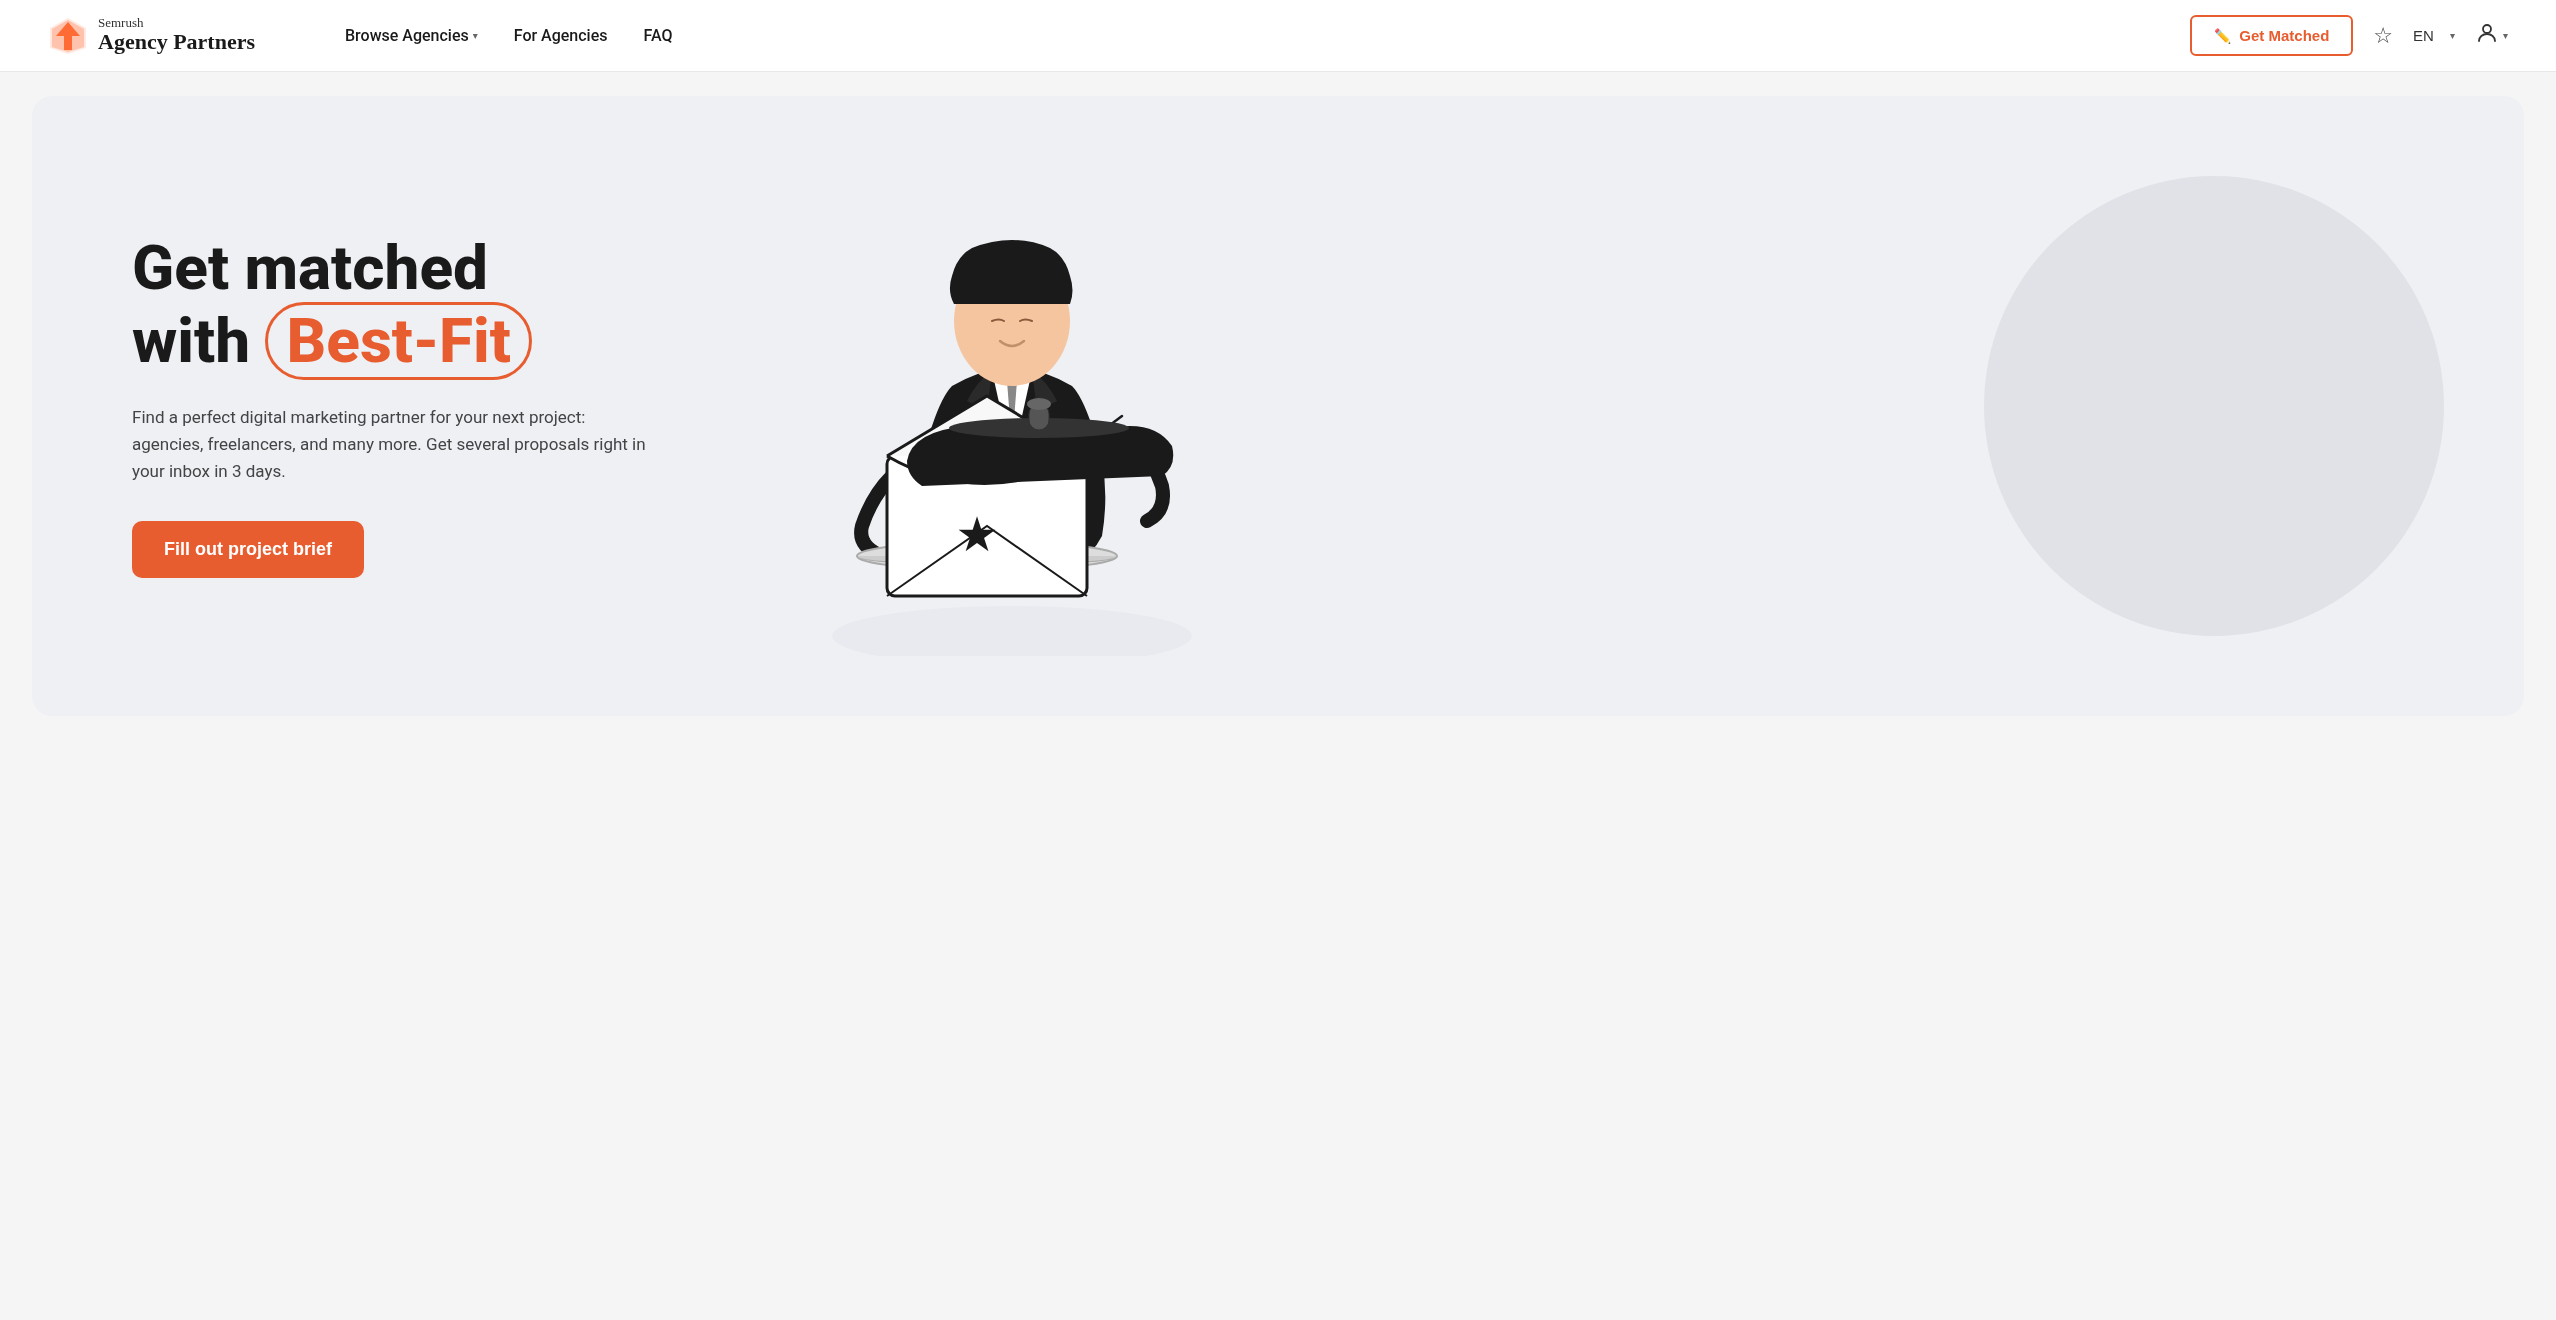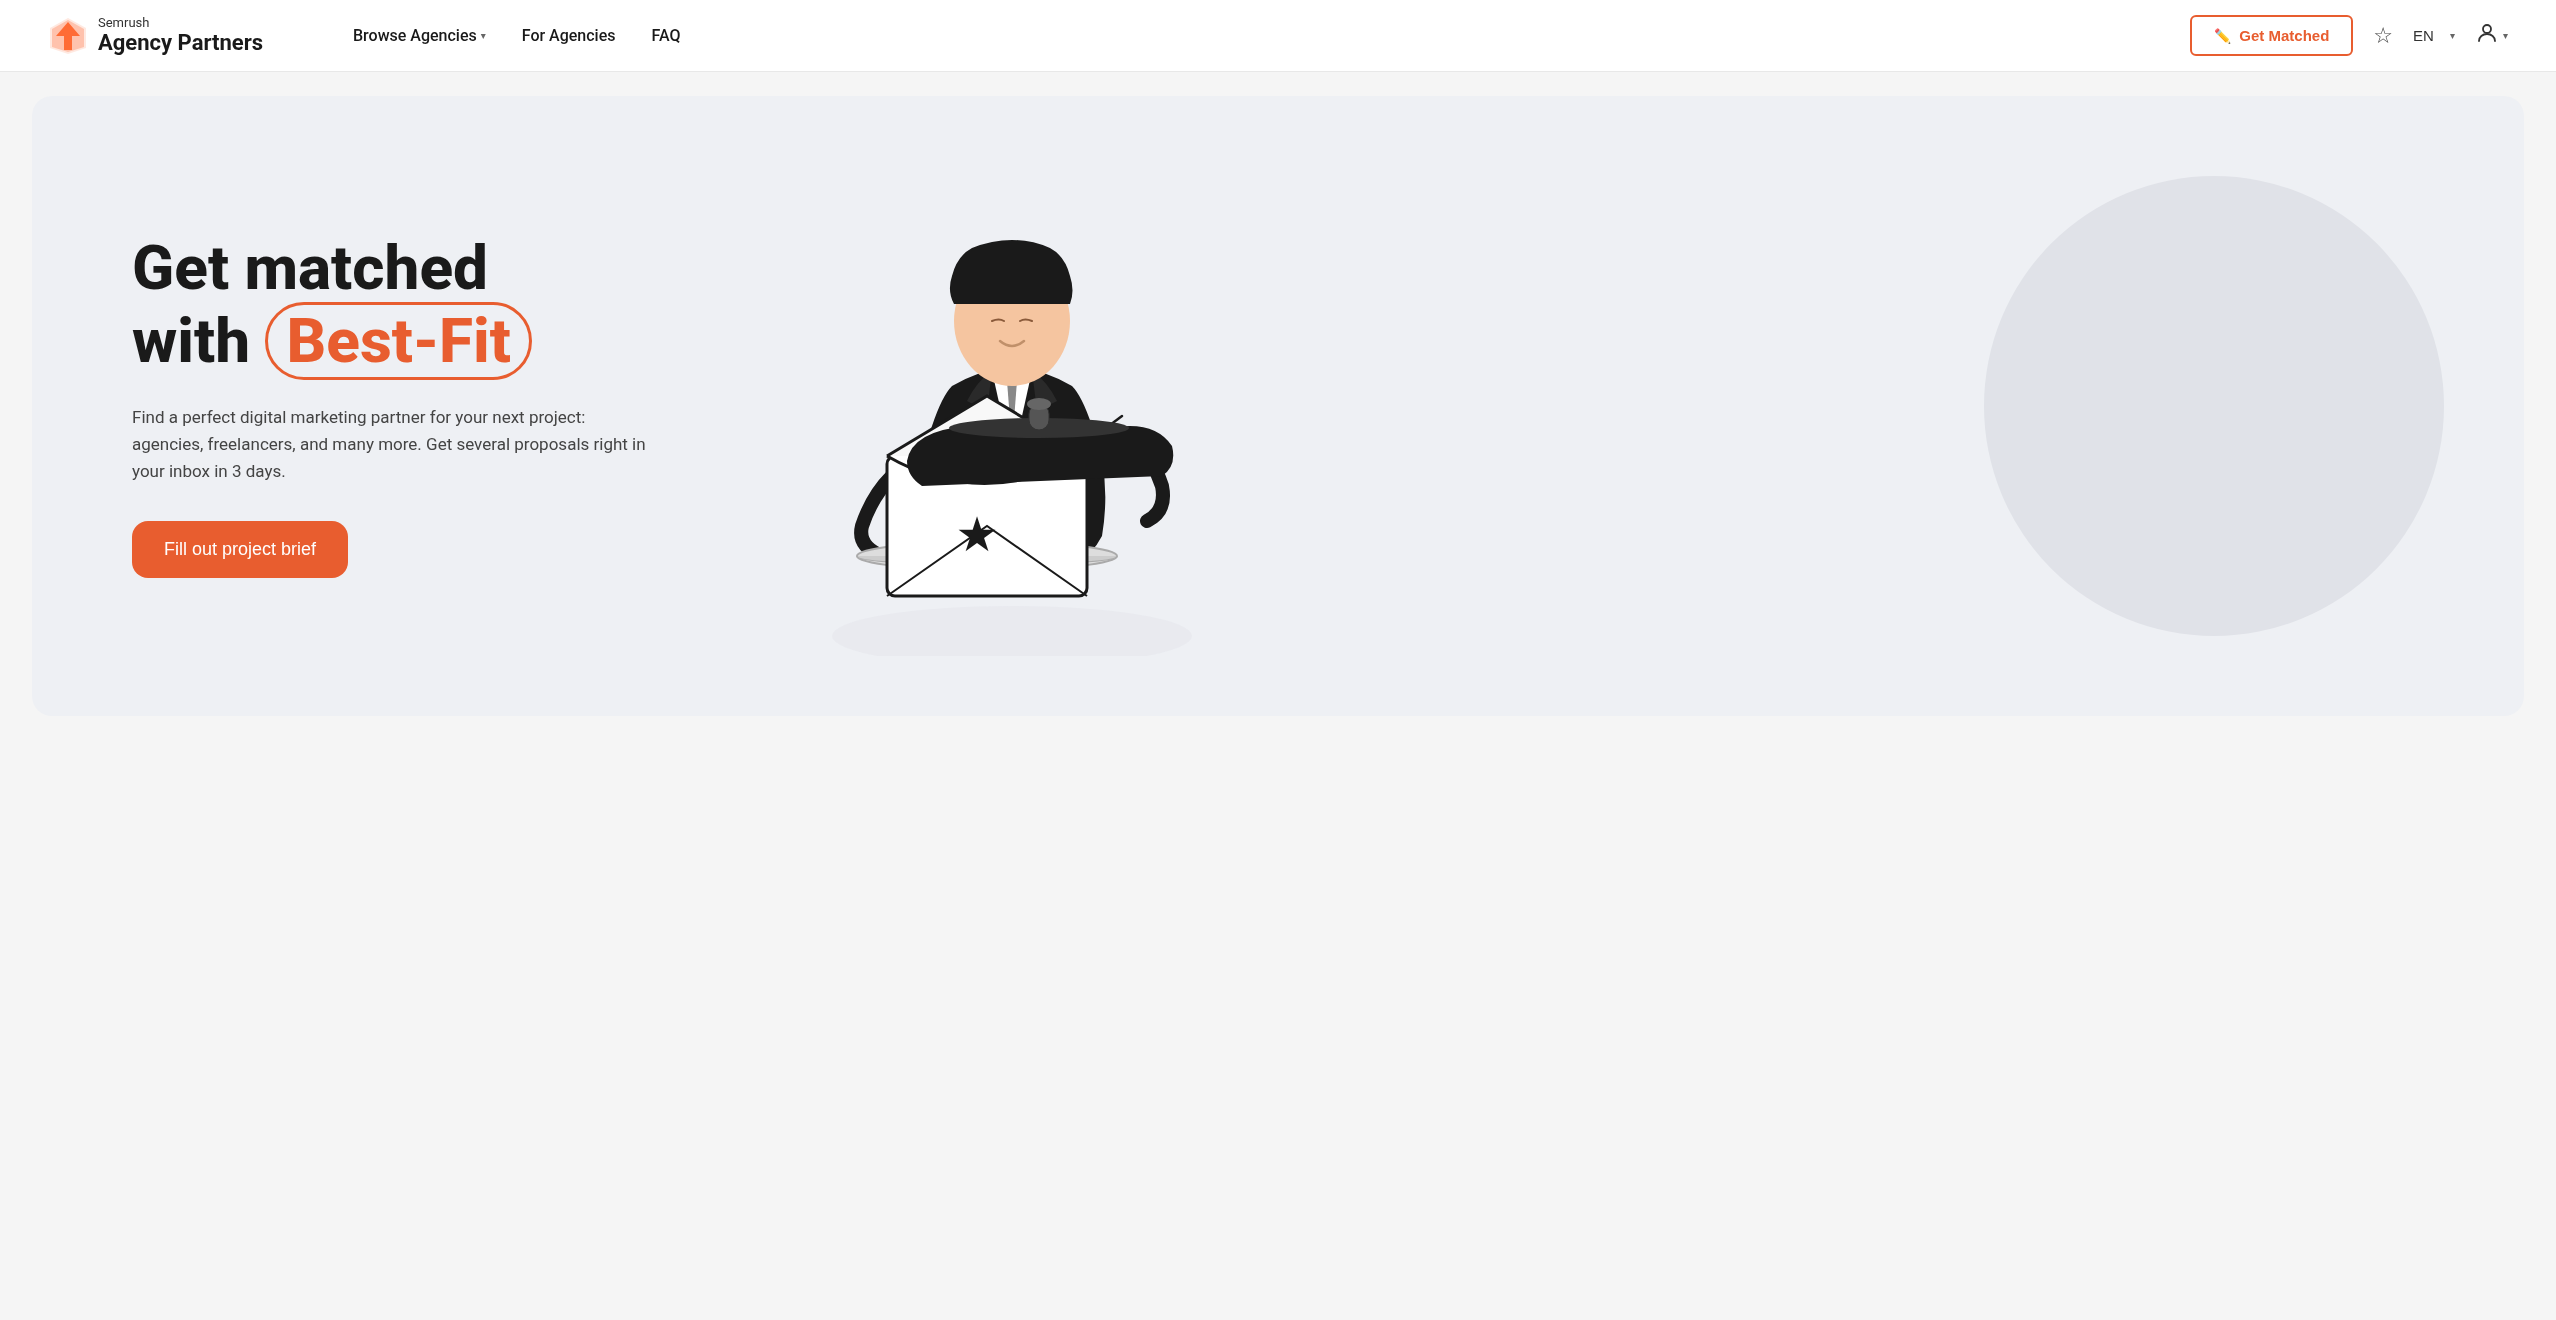--- a/index.html
+++ b/index.html
@@ -15,24 +15,24 @@
       border-bottom: 1px solid #e8e8e8;
       display: flex;
       align-items: center;
       padding: 0 48px;
       height: 72px;
       position: relative;
       z-index: 10;
     }
     .nav-logo {
       display: flex;
-      align-items: center;
       gap: 10px;
       text-decoration: none;
       margin-right: 48px;
+      font-family: Liberation Serif, serif;
     }
     .logo-icon {
       width: 40px;
       height: 40px;
     }
     .logo-text {
       display: flex;
       flex-direction: column;
       line-height: 1.1;
     }
@@ -159,23 +159,23 @@
       color: #444;
       line-height: 1.6;
       margin-bottom: 36px;
       max-width: 520px;
     }
     .fill-brief-btn {
       background: #e85d2f;
       color: #fff;
       border: none;
       padding: 18px 32px;
-      border-radius: 16px;
+      border-radius: 10px;
       font-size: 18px;
-      font-weight: 400;
+      font-weight: 700;
       cursor: pointer;
     }
 
     
     .hero-illustration {
       flex: 0 0 480px;
       display: flex;
       justify-content: center;
       align-items: center;
       position: relative;

